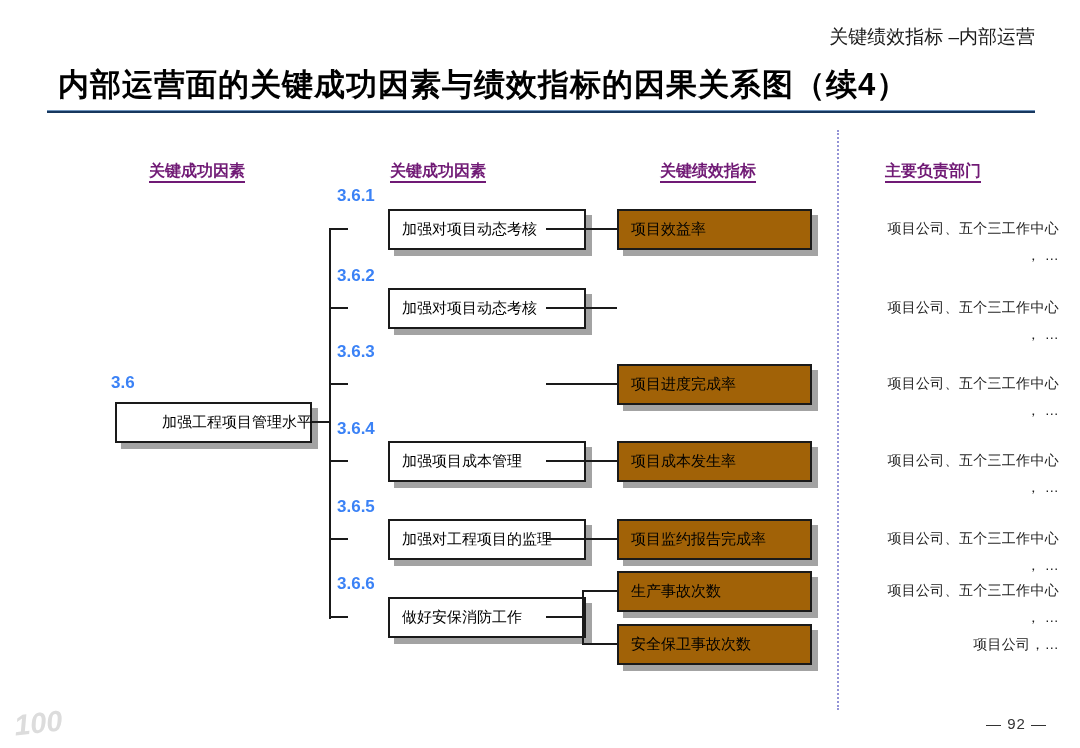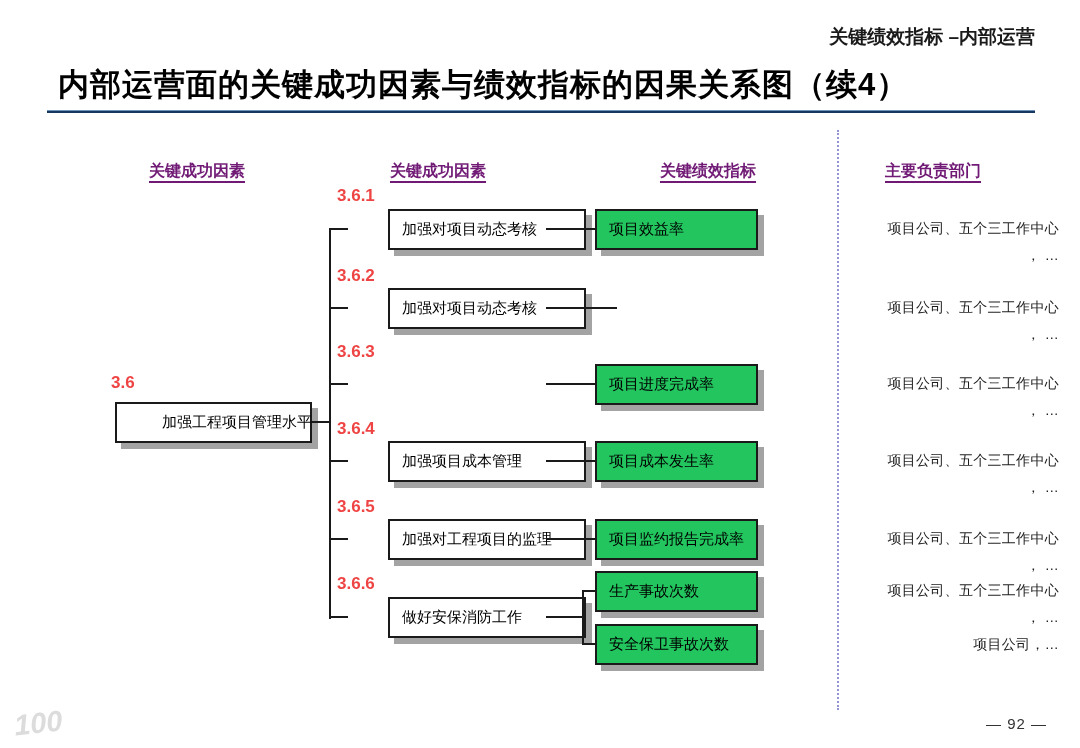--- a/index.html
+++ b/index.html
@@ -11,21 +11,21 @@
     background: #ffffff;
     font-family: "Liberation Sans", "DejaVu Sans", sans-serif;
     color: #1a1a1a;
     overflow: hidden;
   }
   .top-right {
     position: absolute;
     top: 24px;
     right: 45px;
     font-size: 19px;
-    font-weight: bold;
+    font-weight: normal;
     color: #1a1a1a;
   }
   .title {
     position: absolute;
     top: 64px;
     left: 58px;
     font-size: 31px;
     font-weight: bold;
     letter-spacing: 1px;
     color: #000000;
@@ -56,40 +56,40 @@
     left: 837px;
     top: 130px;
     height: 580px;
     width: 0;
     border-left: 2px dotted #9393d6;
   }
   .code {
     position: absolute;
     font-size: 17px;
     font-weight: bold;
-    color: #ef4444;
+    color: #3b82f6;
     white-space: nowrap;
   }
   .box {
     position: absolute;
     background: #ffffff;
     border: 2px solid #1a1a1a;
     box-shadow: 6px 6px 0 #a3a3a3;
     display: flex;
     align-items: center;
     padding-left: 12px;
     font-size: 15px;
     color: #000000;
     white-space: nowrap;
     width: 198px;
     height: 41px;
   }
   .box.root { left: 115px; top: 402px; width: 197px; padding-left: 45px; }
   .box.factor { left: 348px; margin-left: 40px; }
-  .box.kpi { left: 595px; width: 163px; background: #22c55e; }
+  .box.kpi { left: 617px; width: 195px; background: #a16207; }
   .line { position: absolute; background: #1a1a1a; }
   .dept {
     position: absolute;
     left: 864px;
     width: 195px;
     font-size: 14px;
     line-height: 27px;
     letter-spacing: 0.3px;
     color: #1a1a1a;
     white-space: nowrap;

